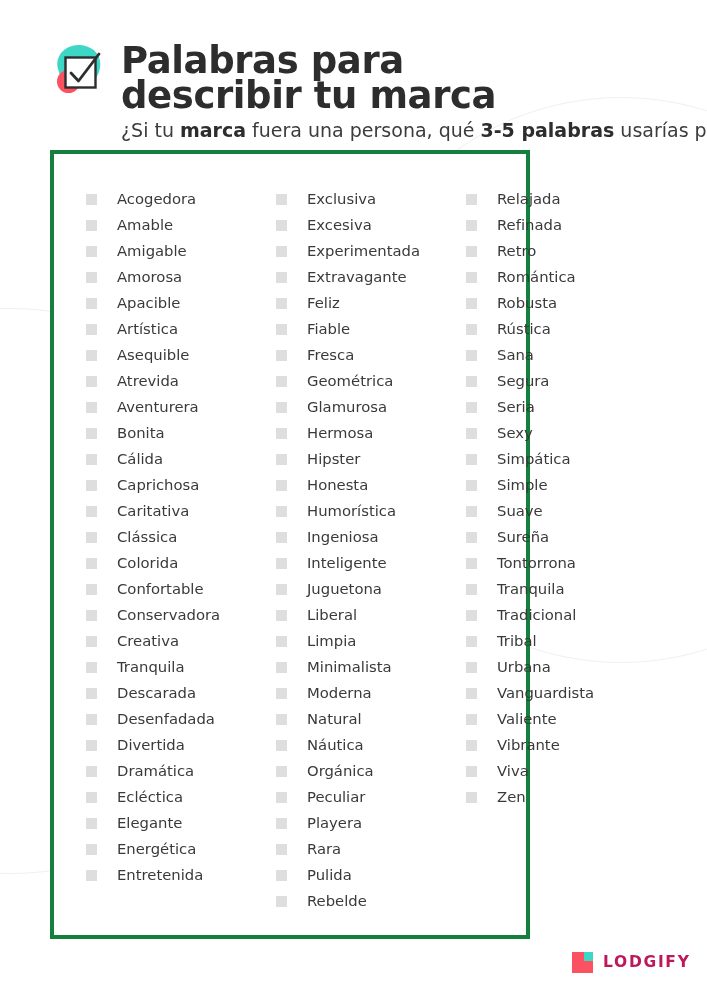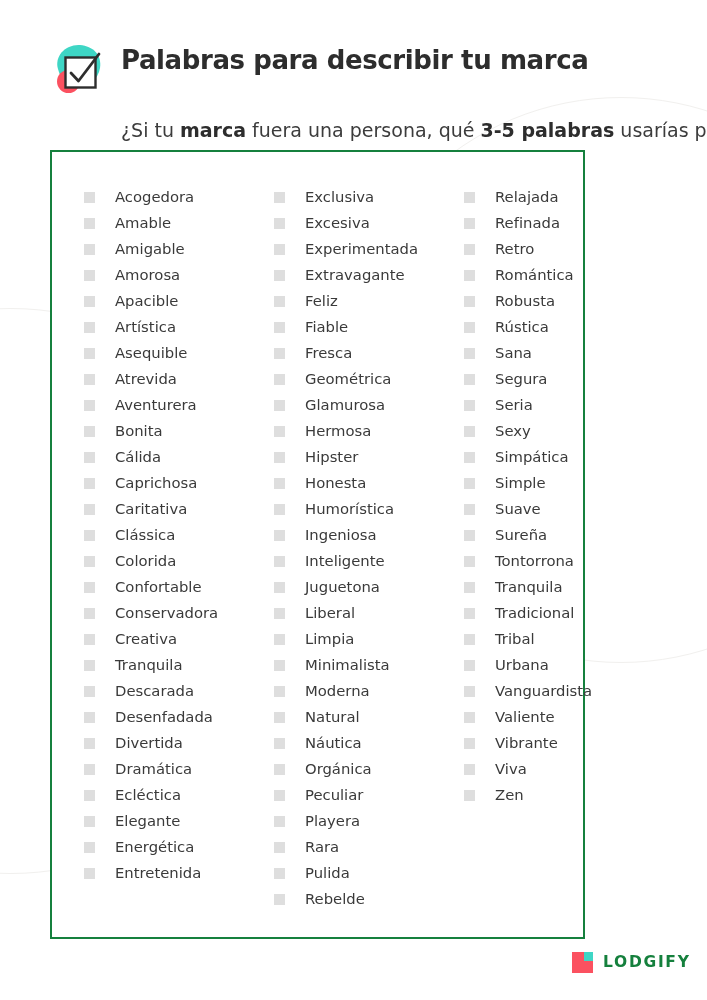--- a/index.html
+++ b/index.html
@@ -43,21 +43,21 @@
     left: 44px; top: 36px;
     width: 72px; height: 72px;
   }
   #brand-mark svg { display: block; }
 
   #page-title {
     position: absolute;
     left: 121px;
     top: 43px;
     width: 470px;
-    font-size: 26px;
+    font-size: 37px;
     line-height: 35px;
     font-weight: 700;
     letter-spacing: -0.4px;
     color: #2d2d2d;
   }
 
   #page-subtitle {
     position: absolute;
     left: 121px;
     top: 120px;
@@ -67,24 +67,24 @@
     color: #3c3c3c;
     white-space: nowrap;
   }
   #page-subtitle b { font-weight: 700; color: #2d2d2d; }
 
   
   #word-card {
     position: absolute;
     left: 50px;
     top: 150px;
-    width: 535px;
+    width: 480px;
     height: 789px;
     background: #ffffff;
-    border: 2px solid #15803d;
+    border: 4px solid #15803d;
   }
 
   #word-columns {
     position: absolute;
     left: 32px;
     top: 32px;
     right: 18px;
     display: flex;
     gap: 0px;
   }
@@ -134,21 +134,21 @@
   }
   #lodgify-mark .lm-teal {
     position: absolute; right: 0; top: 0;
     width: 9px; height: 9px;
     background: #3ed6c5;
   }
   #lodgify-wordmark {
     font-size: 15.5px;
     font-weight: 700;
     letter-spacing: 1.7px;
-    color: #15803d;
+    color: #be185d;
   }
 </style>
 </head>
 <body>
 
 <div id="page">
 
   <div class="deco-circle" id="deco-a"></div>
   <div class="deco-circle" id="deco-b"></div>
 

